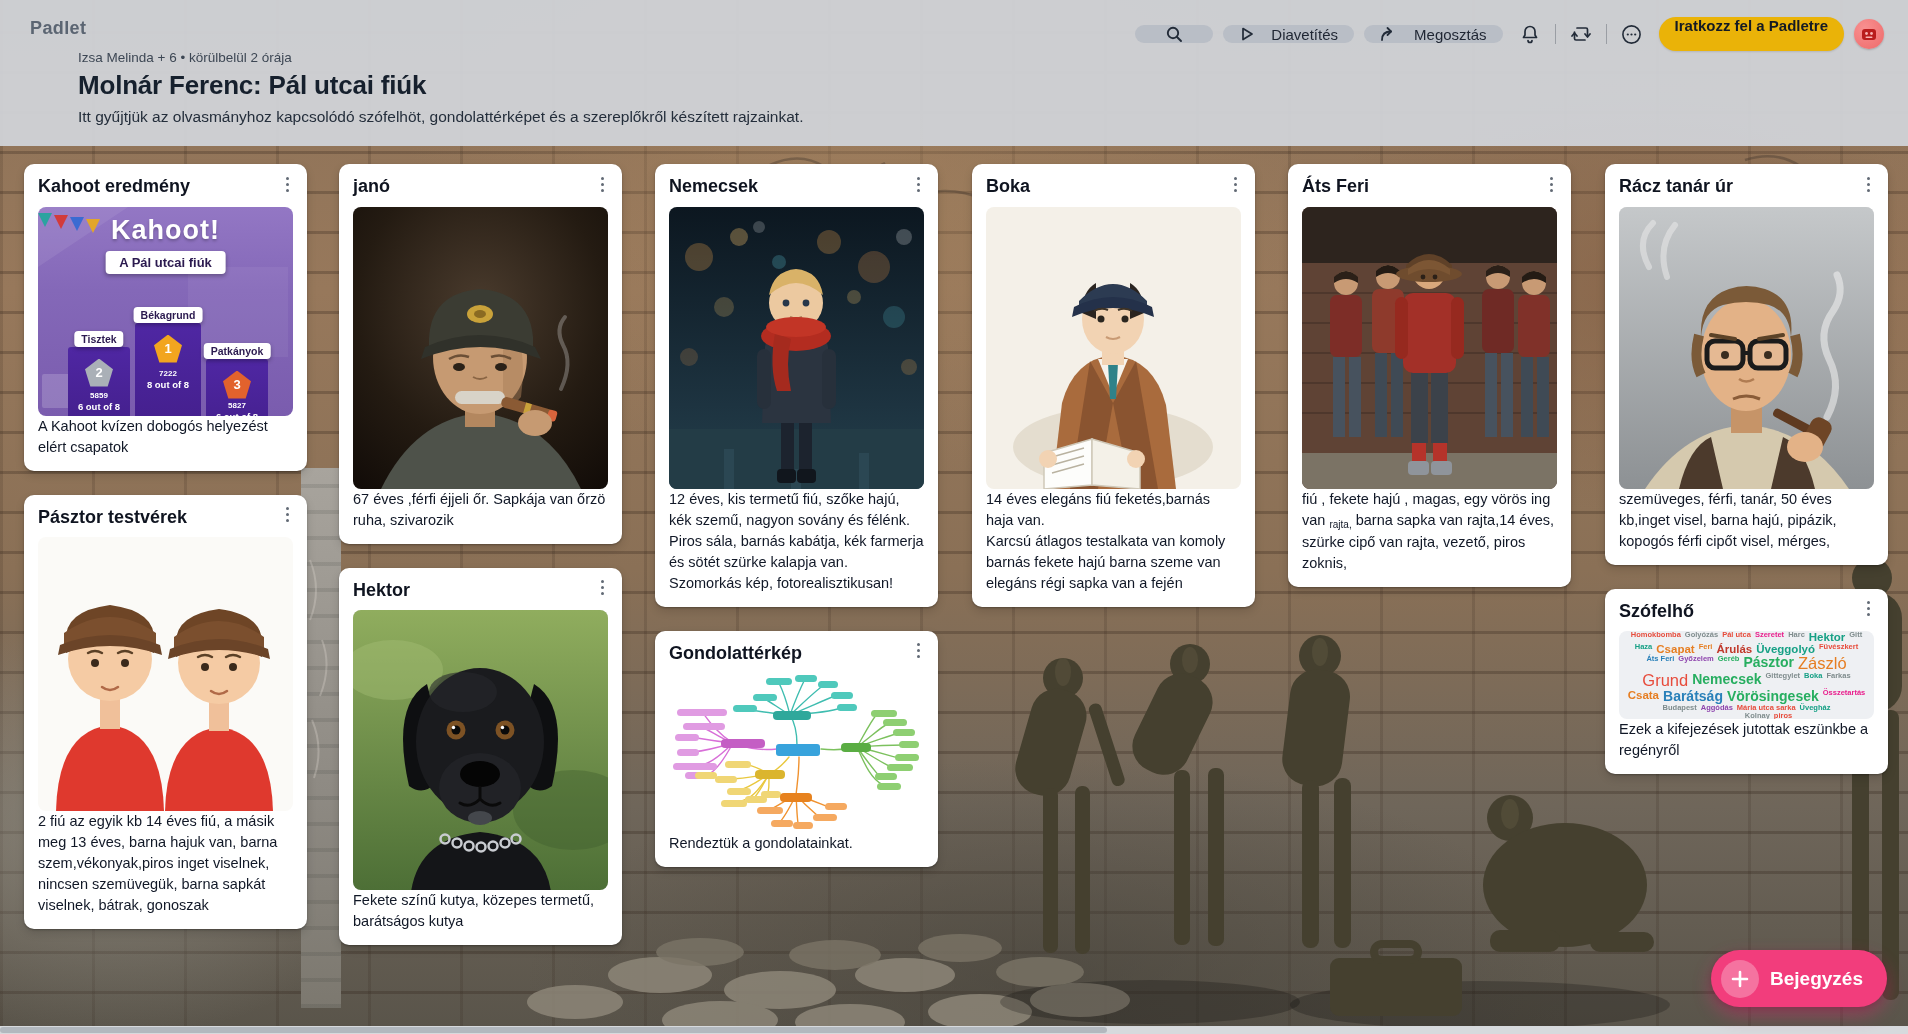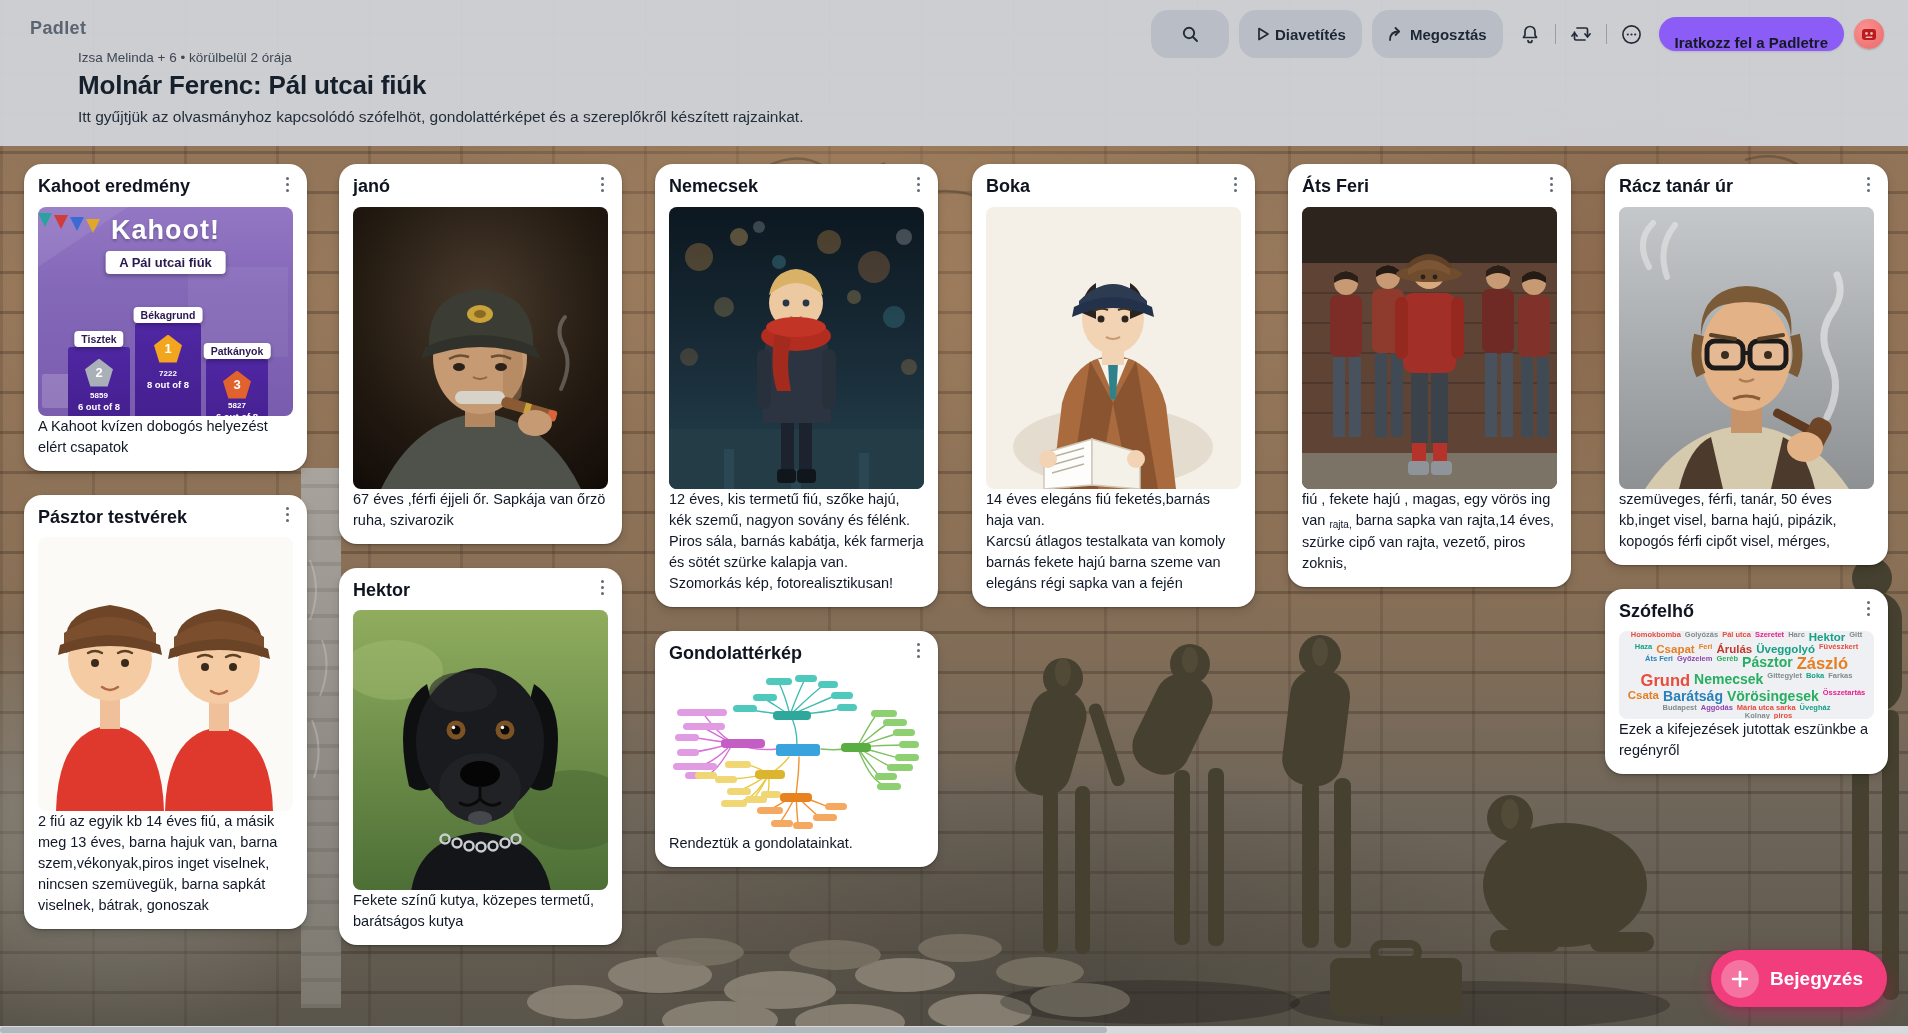--- a/index.html
+++ b/index.html
@@ -22,35 +22,35 @@
   .bgart{position:absolute;inset:0;z-index:1;pointer-events:none}
 
   
   header{position:absolute;top:0;left:0;right:0;height:146px;background:rgba(206,209,213,.97);z-index:20}
   .logo{position:absolute;left:30px;top:18px;font-size:18px;font-weight:700;color:#5b6572;letter-spacing:.4px}
   .meta{position:absolute;left:78px;top:50px}
   .author{font-size:13.5px;color:#3d4754}
   .board-title{margin-top:5px;font-size:26px;font-weight:700;color:#16202d;letter-spacing:-.2px}
   .board-sub{margin-top:7px;font-size:15.5px;color:#242e3b}
   .hdr-right{position:absolute;right:24px;top:17px;height:34px;display:flex;align-items:center;gap:10px}
-  .pill{display:flex;align-items:center;gap:4px;background:#b9bec6;border-radius:17px;height:48px;padding:0 16px;
-    font-size:15px;font-weight:700;color:#1f2633;cursor:pointer}
+  .pill{display:flex;align-items:center;gap:16px;background:#b9bec6;border-radius:17px;height:18px;padding:0 16px;
+    font-size:15px;font-weight:400;color:#1f2633;cursor:pointer}
   .pill.search{width:78px;justify-content:center;padding:0}
   .iconbar{display:flex;align-items:center;gap:12px;margin:0 4px}
   .hdiv{width:1px;height:20px;background:rgba(60,70,80,.35)}
   .hicon{display:flex;align-items:center;justify-content:center;width:26px;height:26px;cursor:pointer}
-  .signup{background:#8b5cf6;border-radius:17px;height:34px;display:flex;align-items:flex-end;padding:0 16px;
+  .signup{background:#eab308;border-radius:17px;height:34px;display:flex;align-items:flex-start;padding:0 16px;
     font-size:15px;font-weight:600;color:#141a24;cursor:pointer;box-shadow:0 1px 2px rgba(0,0,0,.12)}
   .avatar{width:30px;height:30px;border-radius:50%;background:radial-gradient(circle at 35% 30%,#f89090,#ee6a6a);
     display:flex;align-items:center;justify-content:center;cursor:pointer;box-shadow:0 1px 2px rgba(0,0,0,.2)}
 
   
   .col{position:absolute;top:164px;width:283px;display:flex;flex-direction:column;gap:24px;z-index:10}
   #col1{left:24px}#col2{left:339px}#col3{left:655px}#col4{left:972px}#col5{left:1288px}#col6{left:1605px}
-  .card{background:#fff;border-radius:18px;padding:12px 14px 13px;box-shadow:0 1px 2px rgba(0,0,0,.28),0 4px 10px rgba(0,0,0,.14);cursor:pointer}
+  .card{background:#fff;border-radius:10px;padding:12px 14px 13px;box-shadow:0 1px 2px rgba(0,0,0,.28),0 4px 10px rgba(0,0,0,.14);cursor:pointer}
   .card-head{display:flex;justify-content:space-between;align-items:flex-start}
   .card-title{font-size:18px;font-weight:700;color:#0f1420;line-height:1.2}
   .kebab{width:20px;height:20px;display:flex;flex-direction:column;align-items:center;justify-content:center;margin:-2px -4px 0 0;cursor:pointer}
   .kebab i{display:block;width:3px;height:3px;border-radius:50%;background:#626a75;margin:1.5px 0}
   .card-img{margin-top:9px;border-radius:8px;position:relative;overflow:hidden;background:#ddd}
   .card-img svg{display:block;width:100%;height:100%}
   .card-body{margin-top:0;font-size:14.5px;line-height:1.45;color:#111827;white-space:pre-line}
   .subword{font-size:10px;vertical-align:-3px}
   .h209{height:209px}.h274{height:274px}.h280{height:280px}.h282{height:282px}.h160{height:160px}
 
@@ -68,21 +68,21 @@
     clip-path:polygon(50% 0,100% 38%,81% 100%,19% 100%,0 38%)}
   .m-gold{background:#f2a51f}.m-silver{background:#aab0b7}.m-bronze{background:#e2622d}
   .k-score{position:absolute;left:0;right:0;text-align:center;color:#fff;font-weight:700;font-size:8px;line-height:1.3}
   .k-score b{display:block;font-size:9.5px}
   .k-board{position:absolute;left:4px;bottom:8px;width:44px;height:34px;background:rgba(255,255,255,.18);border-radius:2px}
 
   
   .wc-box{margin-top:9px;height:88px;background:#eef0f3;border-radius:8px;padding:6px 8px;display:flex;flex-wrap:wrap;
     align-content:center;justify-content:center;column-gap:4px;row-gap:0;overflow:hidden}
   .wc{line-height:1.05;font-weight:600}
-  .s1{font-size:7.5px}.s3{font-size:11.5px;font-weight:700}.s4{font-size:14px;font-weight:800}.s5{font-size:16.5px;font-weight:700}
+  .s1{font-size:7.5px}.s3{font-size:11.5px;font-weight:700}.s4{font-size:14px;font-weight:800}.s5{font-size:16.5px;font-weight:400}
 
   
   .fab{position:absolute;right:21px;bottom:27px;height:57px;border-radius:29px;background:#f23d7c;z-index:30;
     display:flex;align-items:center;gap:11px;padding:0 24px 0 10px;cursor:pointer;
     box-shadow:0 8px 18px rgba(220,40,110,.45),0 2px 6px rgba(0,0,0,.25)}
   .fab-plus{width:38px;height:38px;border-radius:50%;background:rgba(255,255,255,.28);display:flex;align-items:center;justify-content:center}
   .fab-label{color:#fff;font-size:19px;font-weight:700}
 
   
   .scroll-track{position:absolute;left:0;right:0;bottom:0;height:8px;background:#d7dadd;z-index:25}

